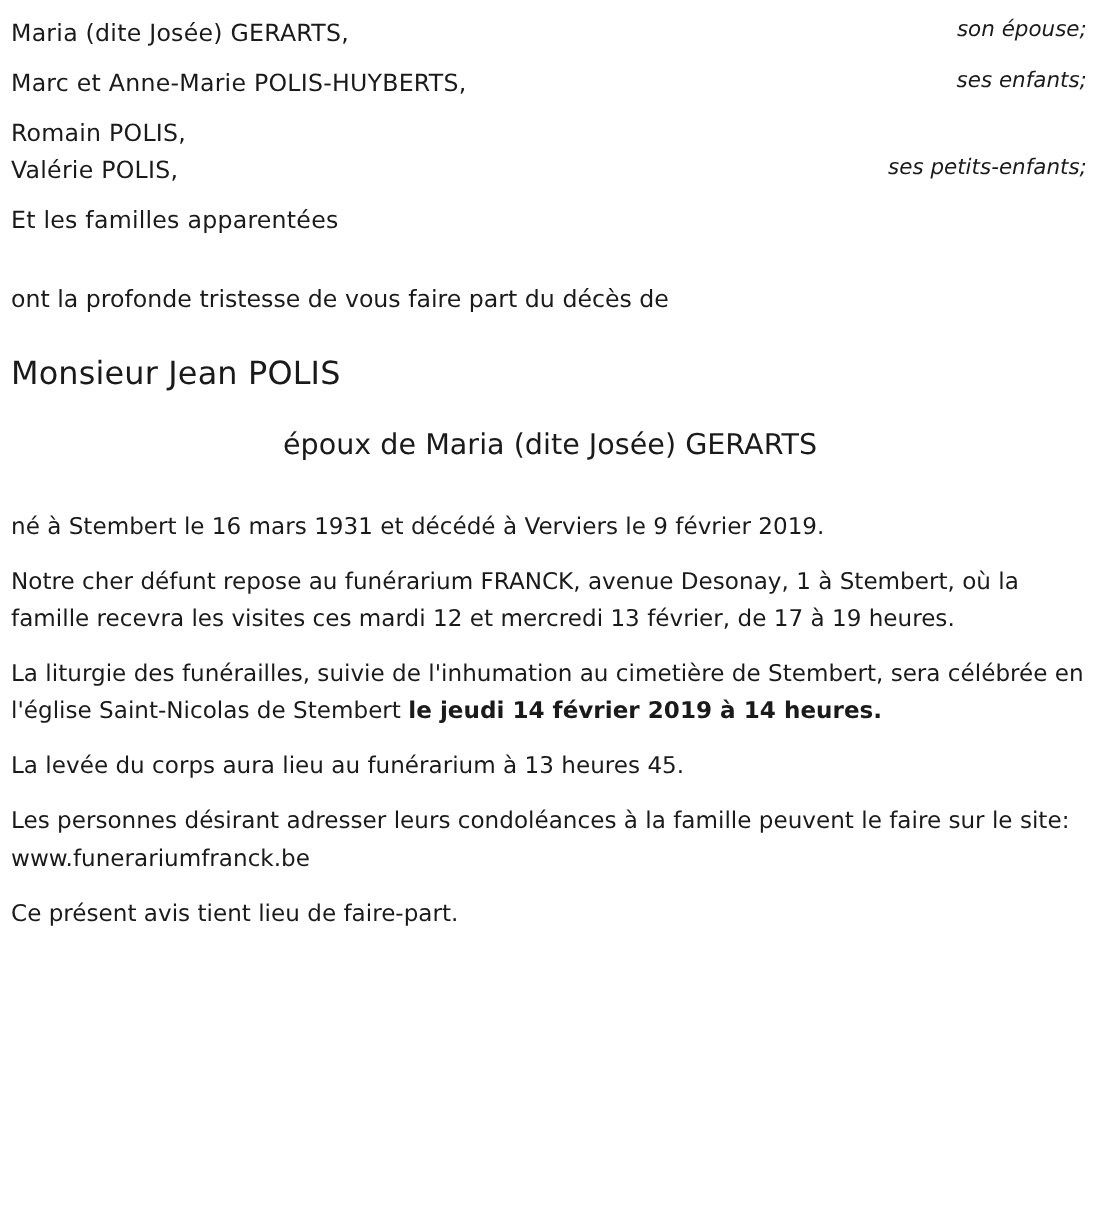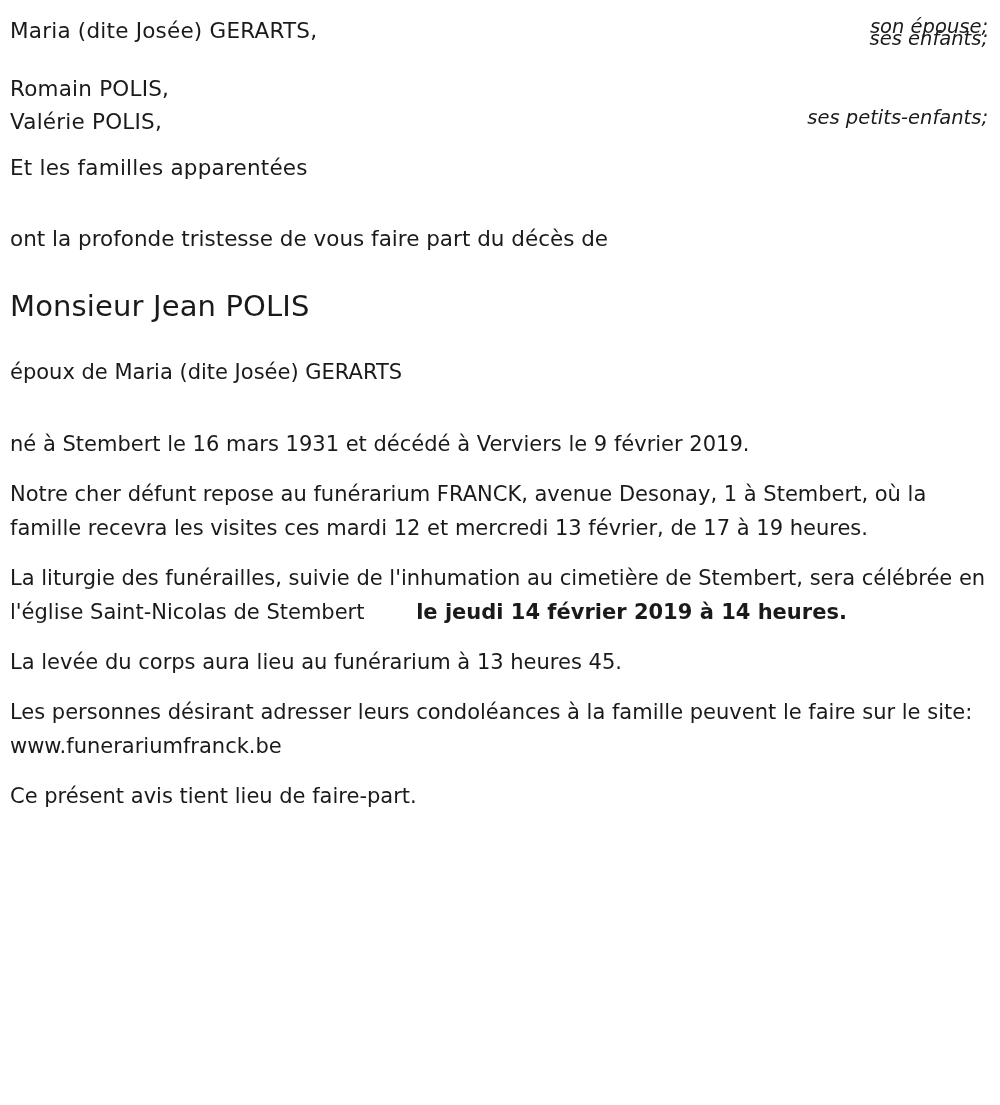--- a/index.html
+++ b/index.html
@@ -60,50 +60,52 @@
   }
 
   .headline {
     font-size: 29px;
     line-height: 40px;
     font-weight: normal;
     letter-spacing: 0.005em;
   }
 
   .subline {
-    font-size: 21px;
+    font-size: 26px;
     line-height: 33.5px;
+    text-align: center;
   }
 
   .para {
     font-size: 21px;
     line-height: 34px;
     max-width: 985px;
   }
-  .para b, .para strong { font-weight: bold; margin-left: 45px; }
+  .para b, .para strong { font-weight: bold; }
   .spacer-16 { height: 16px; }
   .spacer-30 { height: 30px; }
   .spacer-38 { height: 38px; }
 </style>
 </head>
 <body style="background: rgb(255, 255, 255); color: rgb(26, 26, 26);">
 
 <div class="page">
 
   <div class="group">
     <div class="names-block">
       <div class="name-line">Maria (dite Josée) GERARTS,</div>
     </div>
     <div class="relation">son épouse;</div>
   </div>
 
   <div class="gap-sm"></div>
 
   <div class="group">
     <div class="names-block">
+      <div class="name-line">Marc et Anne-Marie POLIS-HUYBERTS,</div>
     </div>
     <div class="relation">ses enfants;</div>
   </div>
 
   <div class="gap-sm"></div>
 
   <div class="group">
     <div class="names-block">
       <div class="name-line">Romain POLIS,</div>
       <div class="name-line">Valérie POLIS,</div>

